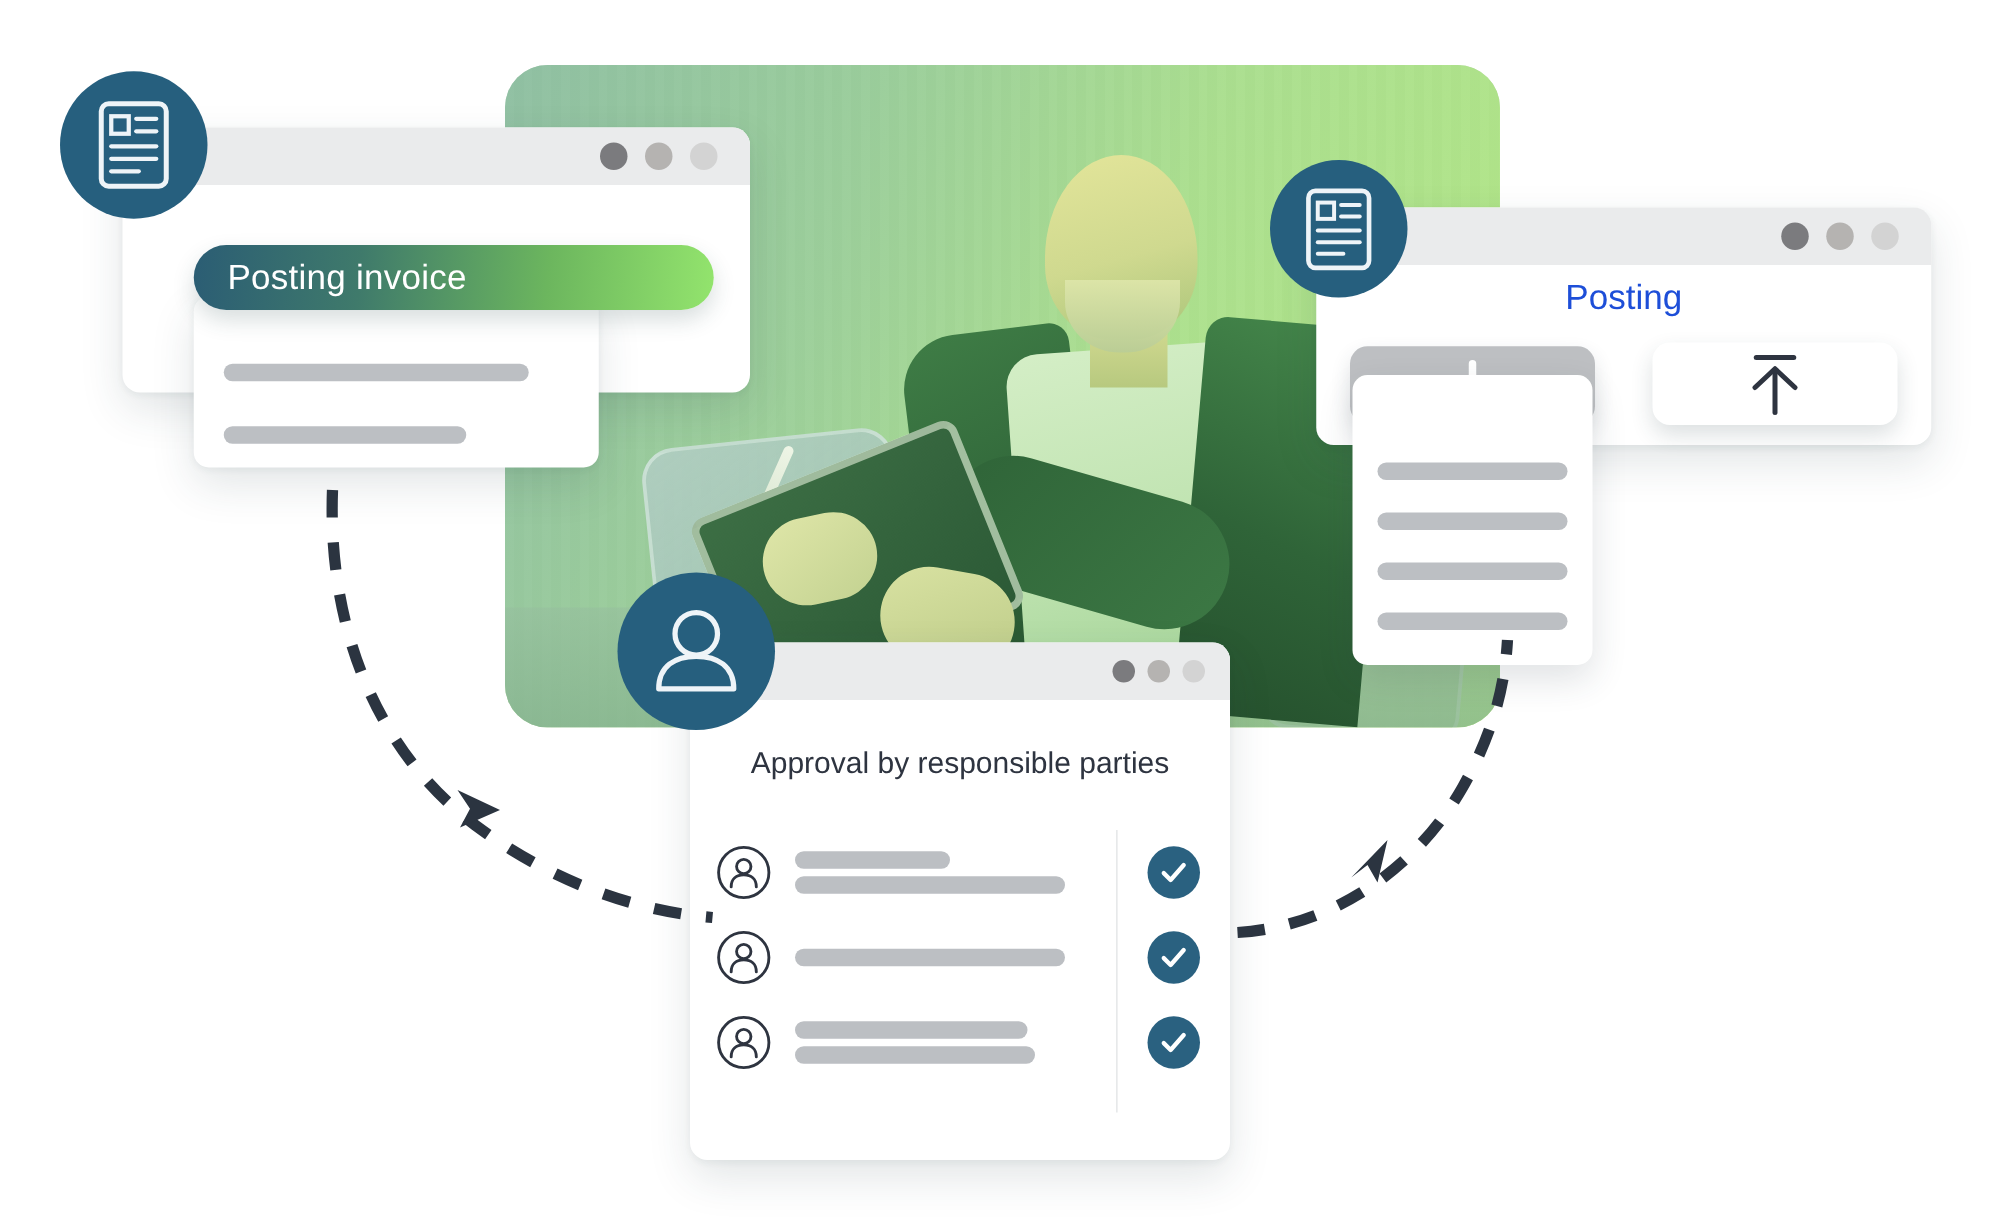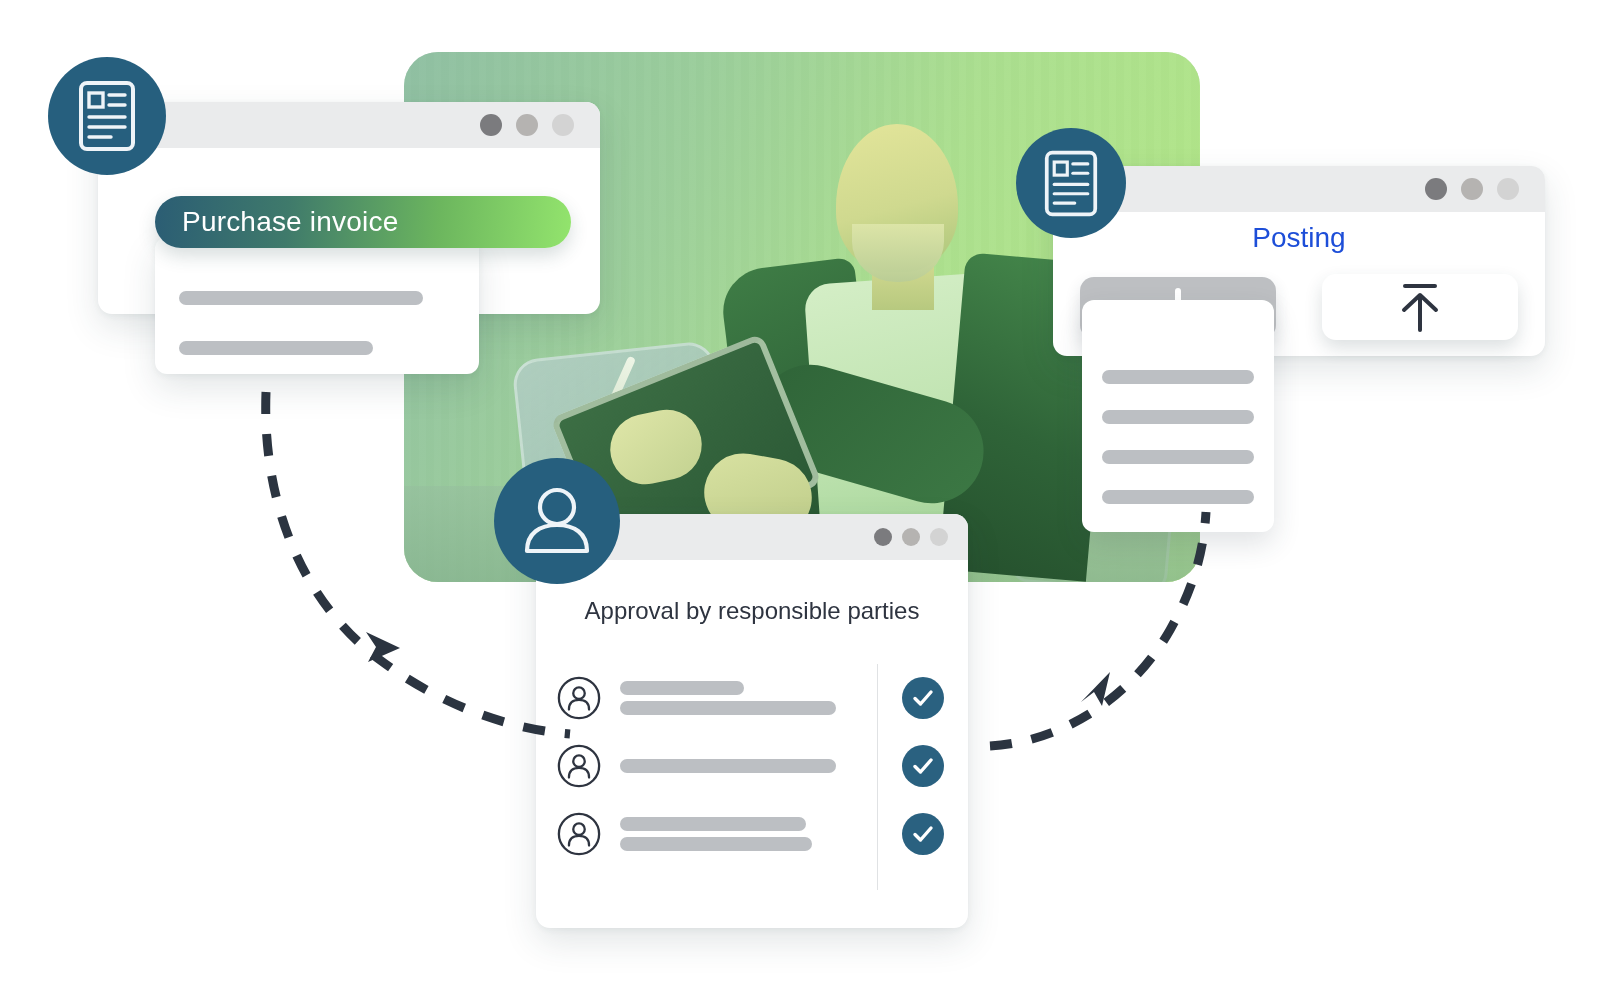--- a/index.html
+++ b/index.html
@@ -266,21 +266,21 @@
     border-radius: 12px;
     box-shadow: 0 12px 28px rgba(40,60,70,0.14);
   }
   #card-posting-list .bar { position: absolute; left: 20px; width: 152px; }
   #card-posting-list .r1 { top: 70px; }
   #card-posting-list .r2 { top: 110px; }
   #card-posting-list .r3 { top: 150px; }
   #card-posting-list .r4 { top: 190px; }
 
   
-  #card-approval { left: 536px; top: 514px; width: 432px; height: 414px; }
+  #card-approval { left: 552px; top: 514px; width: 432px; height: 414px; }
   #card-approval .win-bar { justify-content: flex-end; padding-right: 20px; gap: 10px; }
   #card-approval .dot { width: 18px; height: 18px; }
   .approval-title {
     position: absolute;
     left: 0; right: 0; top: 83px;
     text-align: center;
     font-size: 24px;
     color: #2e3440;
   }
   .approval-list { position: absolute; left: 0; top: 150px; width: 100%; }
@@ -356,21 +356,21 @@
       <span class="dot d3"></span>
     </div>
   </div>
 
   <div class="win" id="card-invoice-front">
     <div class="bar b1"></div>
     <div class="bar b2"></div>
   </div>
 
   <div class="pill-invoice">
-    <span>Purchase invoice</span>
+    <span>Posting invoice</span>
   </div>
 
   <div class="win" id="card-posting">
     <div class="win-bar">
       <span class="dot d1"></span>
       <span class="dot d2"></span>
       <span class="dot d3"></span>
     </div>
     <div class="posting-title">Posting</div>
   </div>

